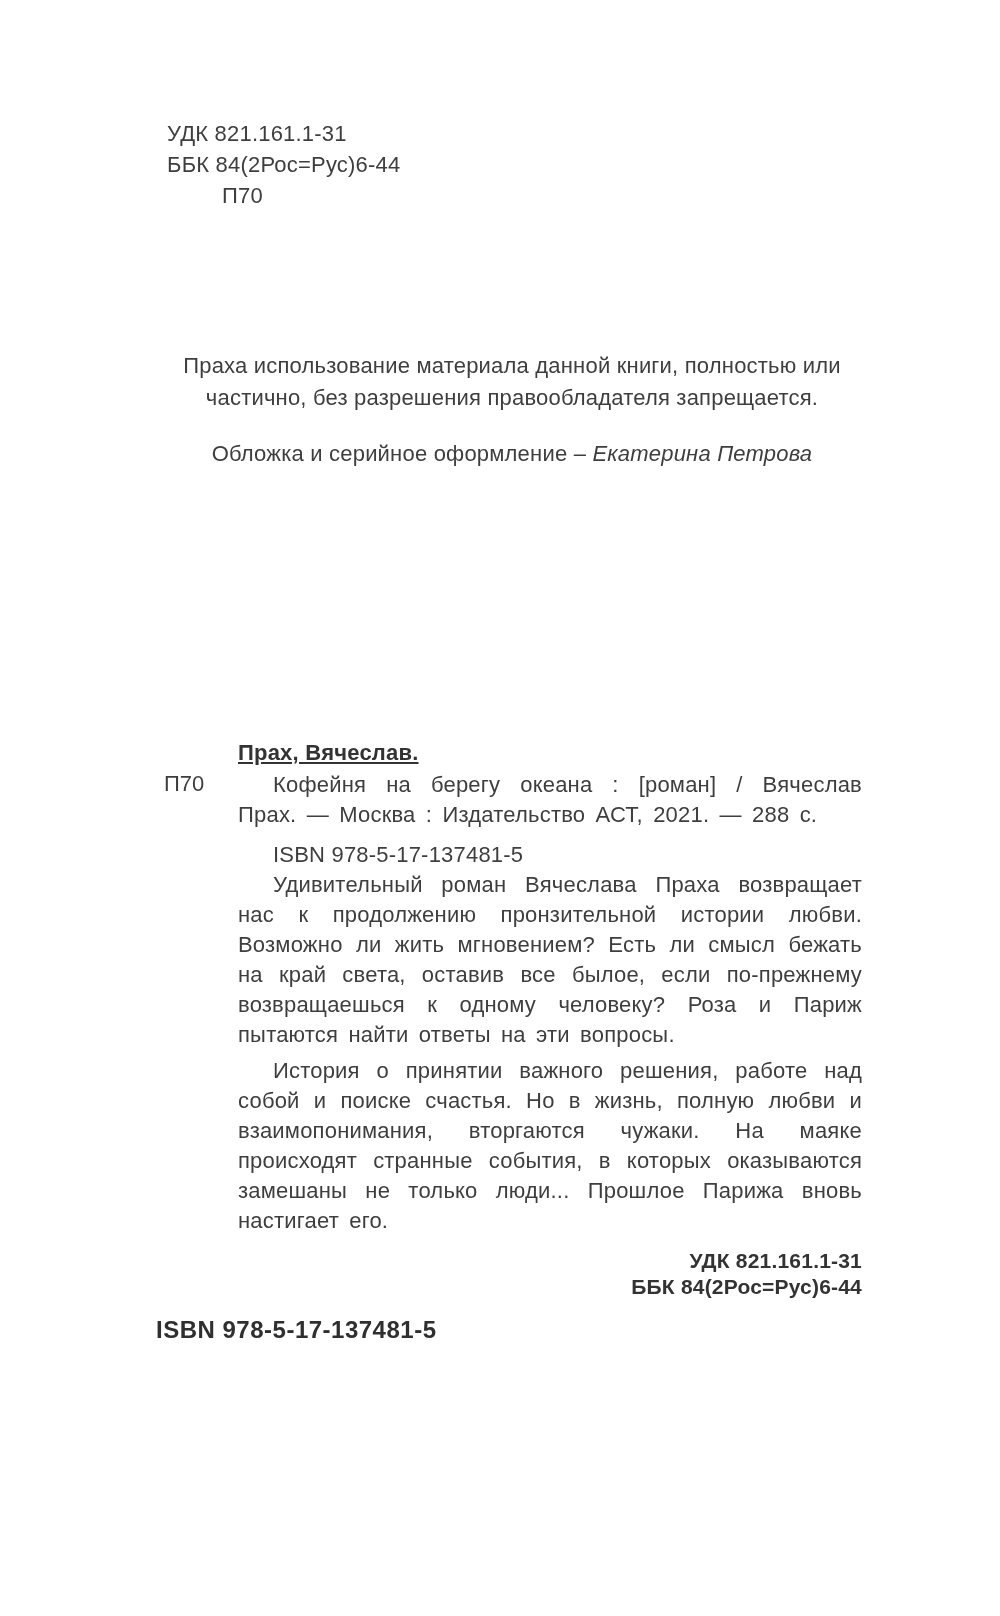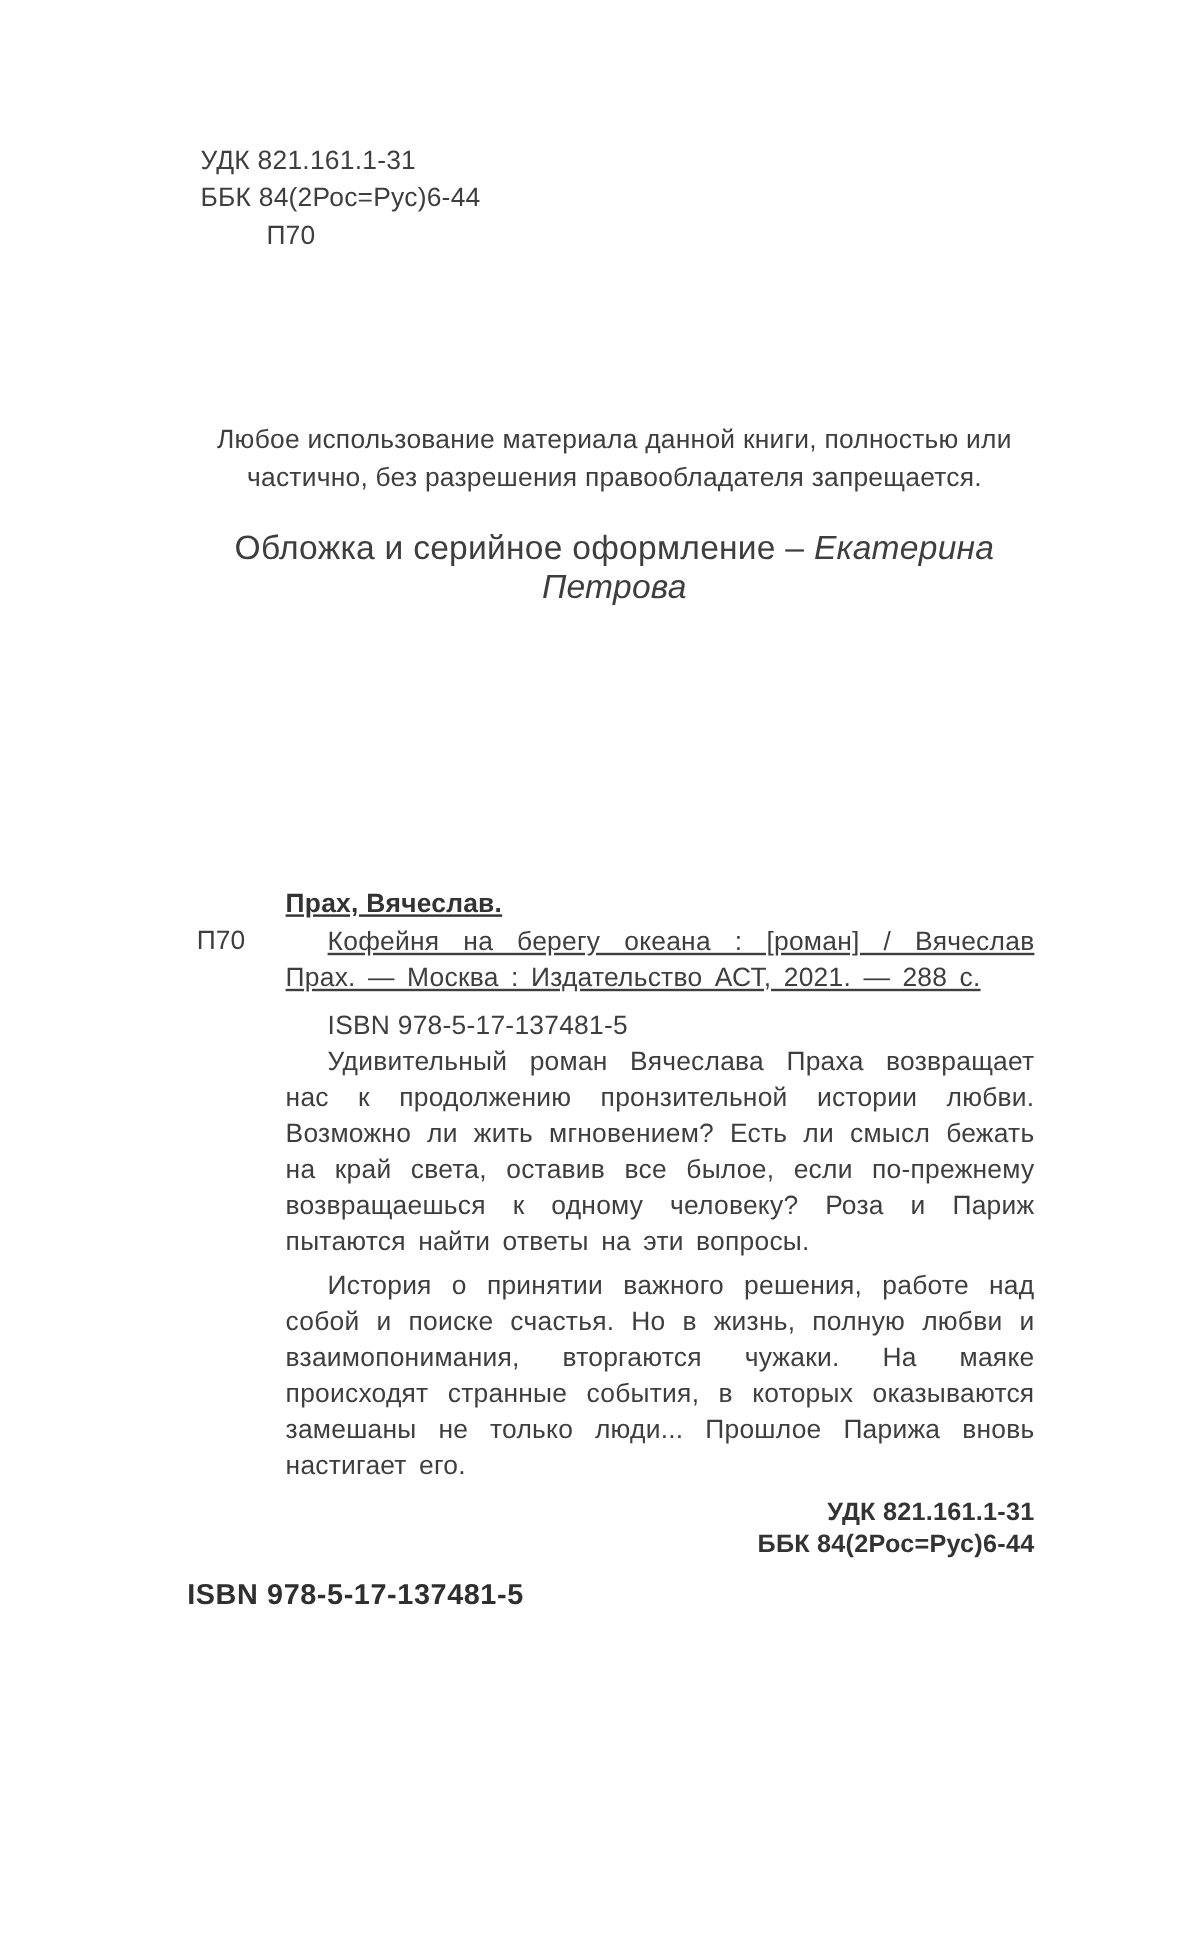--- a/index.html
+++ b/index.html
@@ -36,21 +36,21 @@
     font-size: 22px;
     line-height: 32px;
     letter-spacing: 0.2px;
   }
   .credit {
     position: absolute;
     left: 170px;
     top: 441px;
     width: 684px;
     text-align: center;
-    font-size: 28px;
+    font-size: 22px;
     letter-spacing: 0.2px;
   }
   .credit em {
     font-style: italic;
   }
   .margin-code {
     position: absolute;
     left: 164px;
     top: 771px;
     font-size: 22px;
@@ -70,21 +70,20 @@
     text-decoration: underline;
   }
   .catalog p {
     margin: 0;
     text-align: justify;
     text-indent: 35px;
     word-spacing: 4px;
   }
   .catalog .desc {
     margin-top: 2px;
-    text-decoration: underline;
   }
   .catalog .isbn-line {
     padding-left: 35px;
     margin-top: 10px;
   }
   .catalog .annot {
   }
   .catalog .annot2 {
     margin-top: 6px;
   }
@@ -120,21 +119,21 @@
 <body>
 
 <div class="page">
 
   <div class="top-codes">
     <div>УДК 821.161.1-31</div>
     <div>ББК 84(2Рос=Рус)6-44</div>
     <div class="code-p70">П70</div>
   </div>
 
-  <div class="notice">Любое использование материала данной книги, полностью или частично, без разрешения правообладателя запрещается.</div>
+  <div class="notice">Праха использование материала данной книги, полностью или частично, без разрешения правообладателя запрещается.</div>
 
   <div class="credit">
     <span>Обложка и серийное оформление – </span><em>Екатерина Петрова</em>
   </div>
 
   <div class="margin-code">П70</div>
 
   <div class="catalog">
     <div class="author">Прах, Вячеслав.</div>
     <p class="desc">Кофейня на берегу океана : [роман] / Вячеслав Прах. — Москва : Издательство АСТ, 2021. — 288 с.</p>

